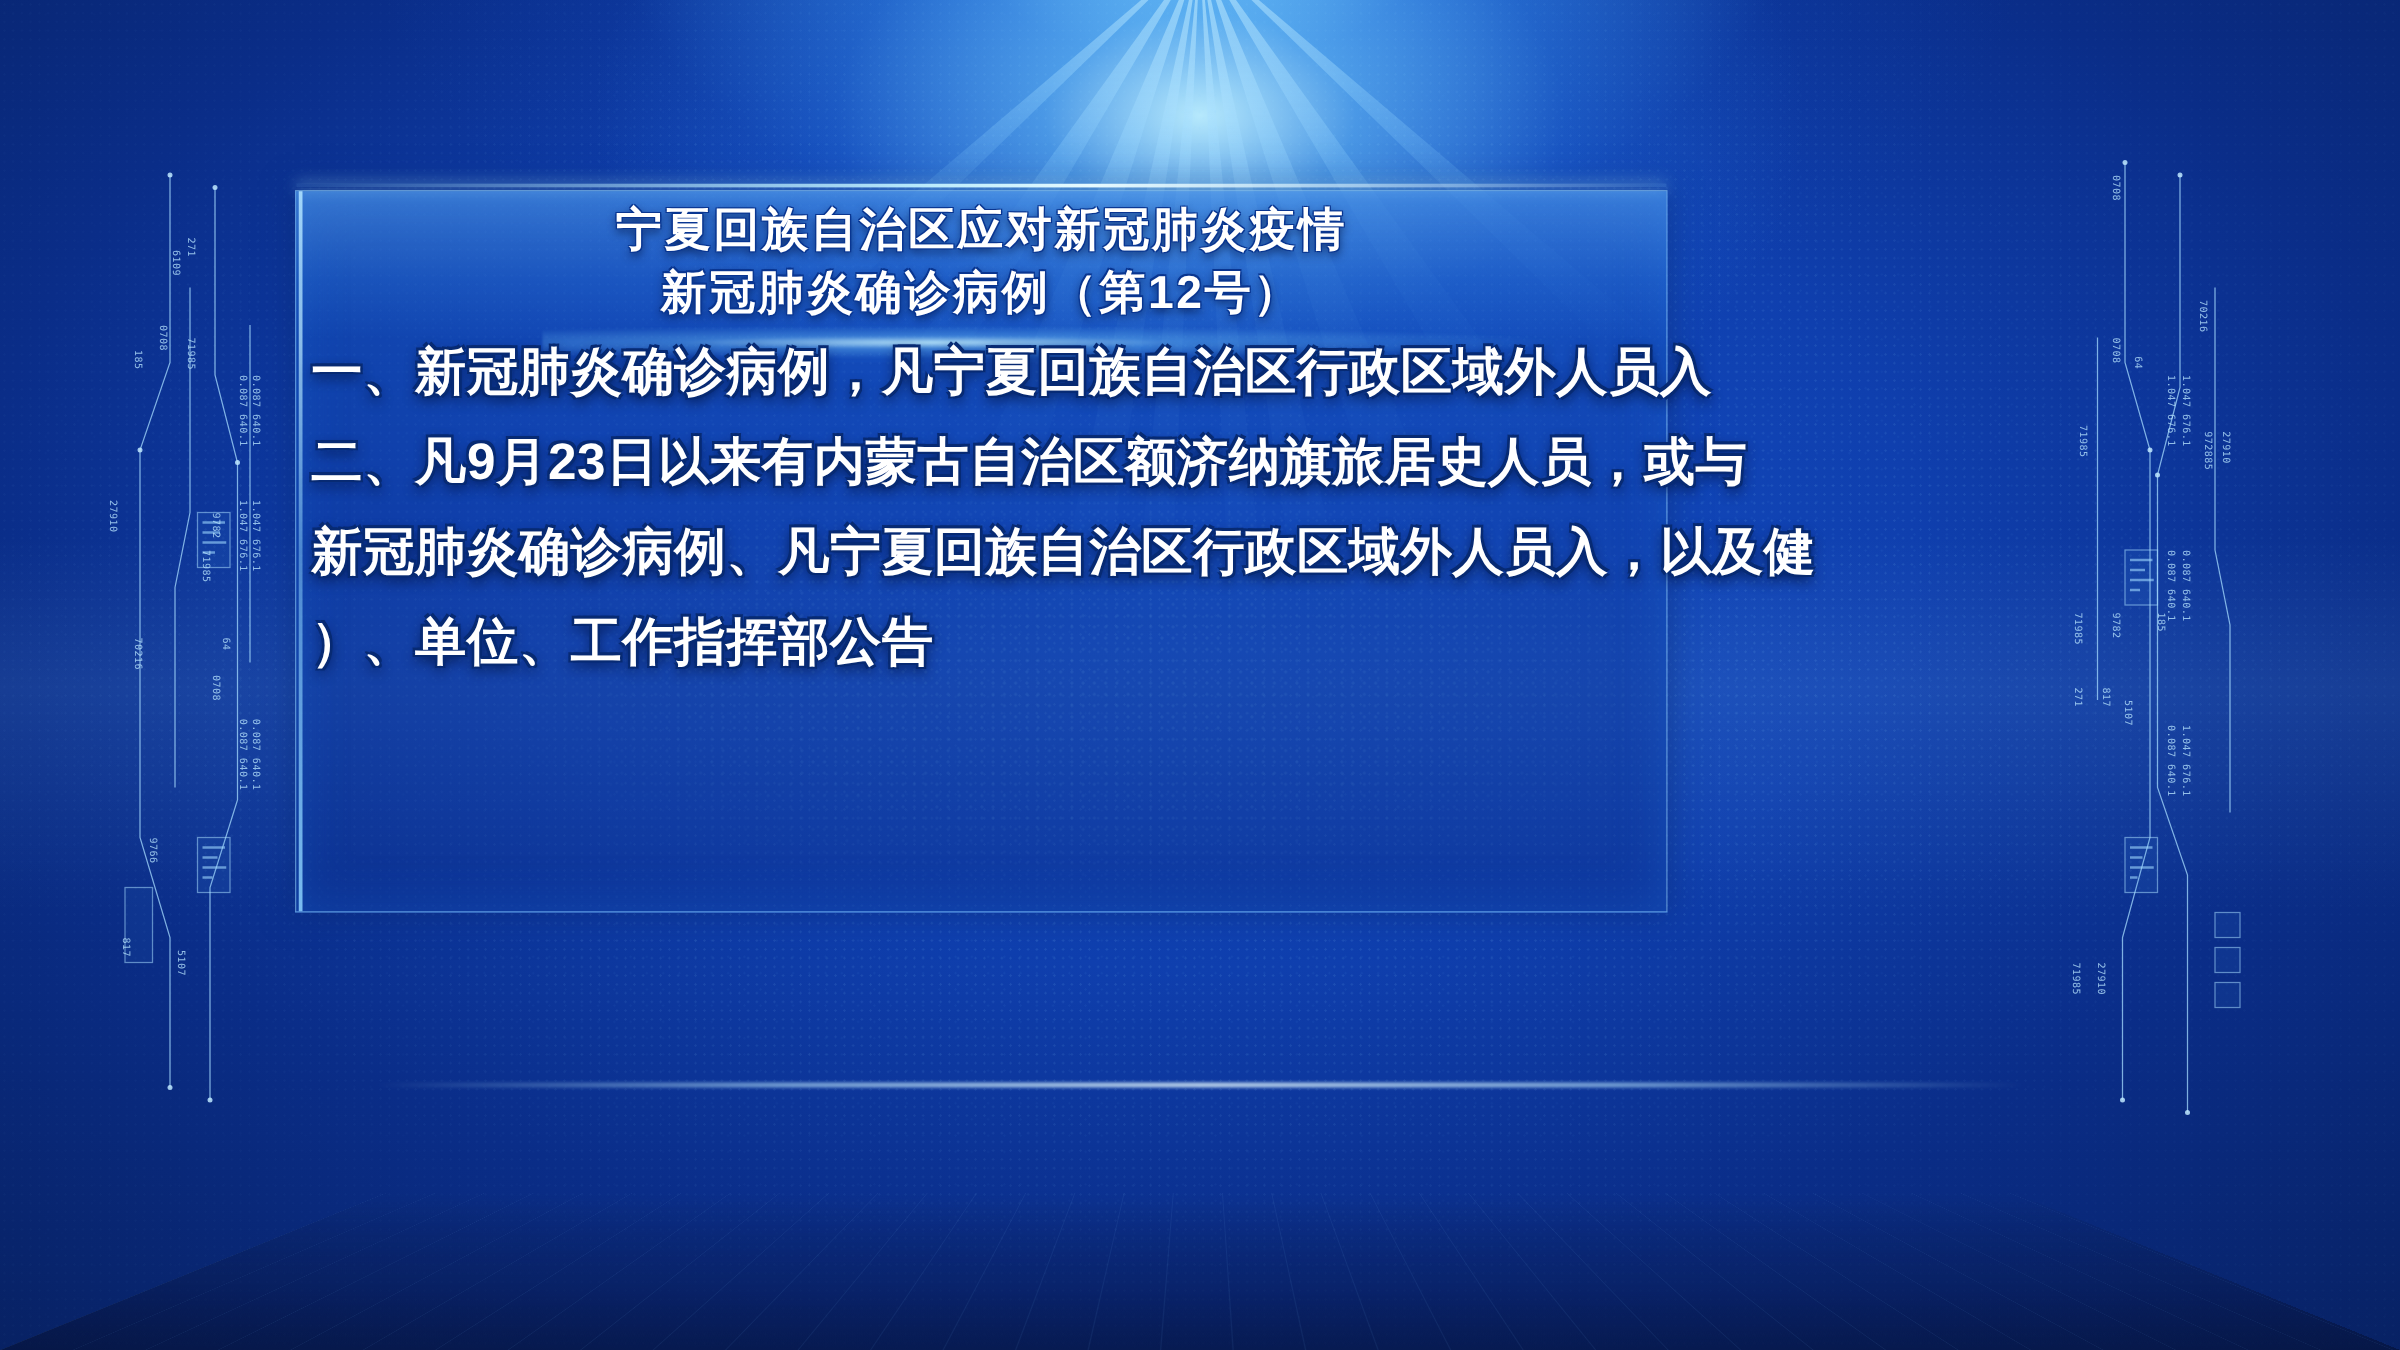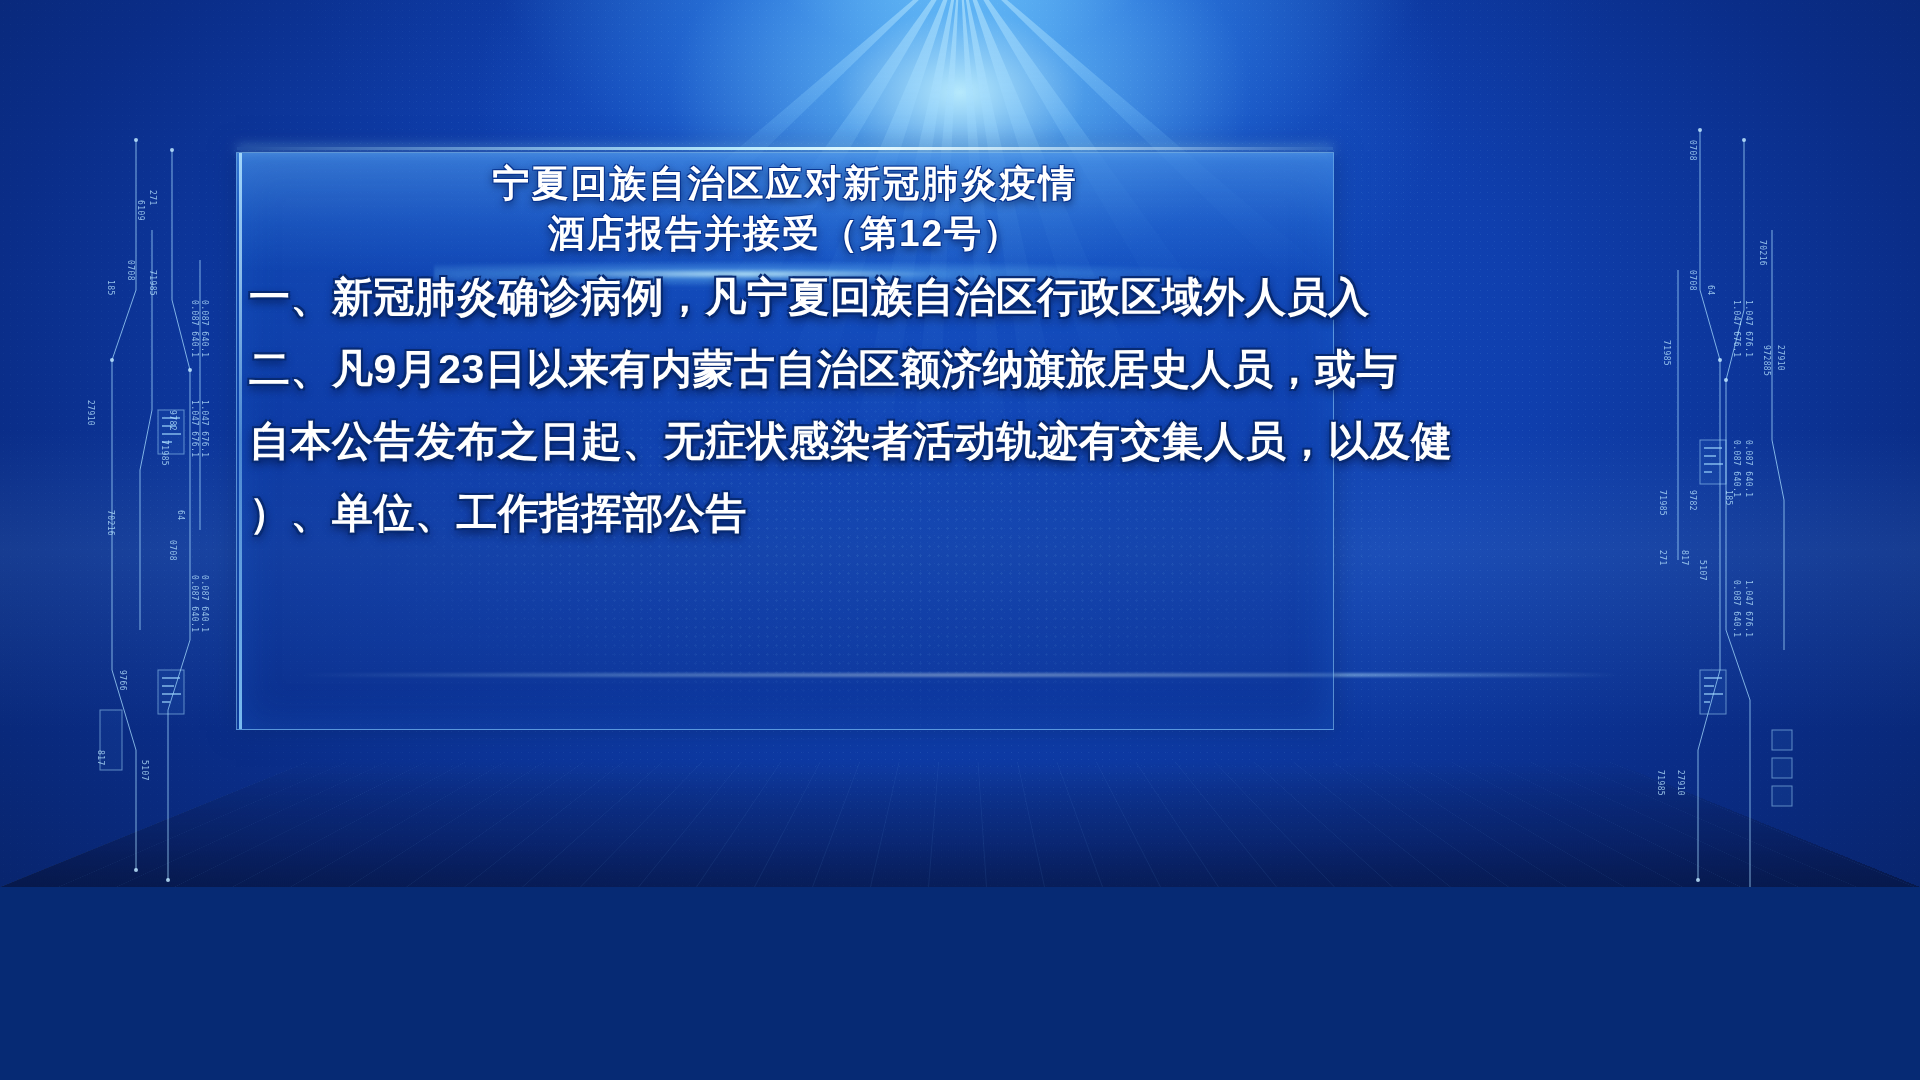--- a/index.html
+++ b/index.html
@@ -6,21 +6,21 @@
   html, body {
     width:1920px; height:1080px;
     overflow:hidden;
     background:#062a74;
     font-family:"DejaVu Sans", sans-serif;
   }
 
   
   .stage {
     position:relative;
-    width:1920px; height:887px;
+    width:1920px; height:1080px;
     overflow:hidden;
     background:
       radial-gradient(ellipse 900px 520px at 50% -6%, rgba(120,210,255,0.95) 0%, rgba(60,150,245,0.55) 22%, rgba(20,80,200,0.12) 52%, rgba(0,0,0,0) 74%),
       radial-gradient(ellipse 1500px 900px at 50% 40%, #1552c9 0%, #0f3fae 38%, #0a2d88 65%, #07205f 100%),
       linear-gradient(180deg, #0c3ba6 0%, #0d3ea8 35%, #0a2f86 70%, #071f5c 100%);
   }
 
   
   .flare-top {
     position:absolute; left:50%; top:-230px;
@@ -288,24 +288,24 @@
   </div>
 
   <div class="panel">
     <div class="panel-topline"></div>
     <div class="panel-left-edge"></div>
     <div class="panel-sheen"></div>
     <div class="panel-beam"></div>
 
     <div class="title-wrap">
       <div class="title-line">宁夏回族自治区应对新冠肺炎疫情</div>
-      <div class="title-line">酒店报告并接受（第12号）</div>
+      <div class="title-line">新冠肺炎确诊病例（第12号）</div>
     </div>
 
     <div class="body-wrap">
       <div class="body-line">一、新冠肺炎确诊病例，凡宁夏回族自治区行政区域外人员入</div>
       <div class="body-line">二、凡9月23日以来有内蒙古自治区额济纳旗旅居史人员，或与</div>
-      <div class="body-line">自本公告发布之日起、无症状感染者活动轨迹有交集人员，以及健</div>
+      <div class="body-line">新冠肺炎确诊病例、凡宁夏回族自治区行政区域外人员入，以及健</div>
       <div class="body-line">）、单位、工作指挥部公告</div>
     </div>
   </div>
 
 </div>
 
 </body></html>

